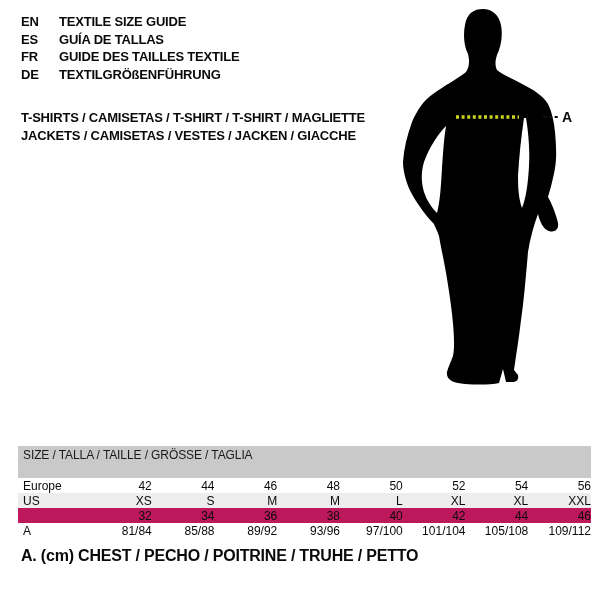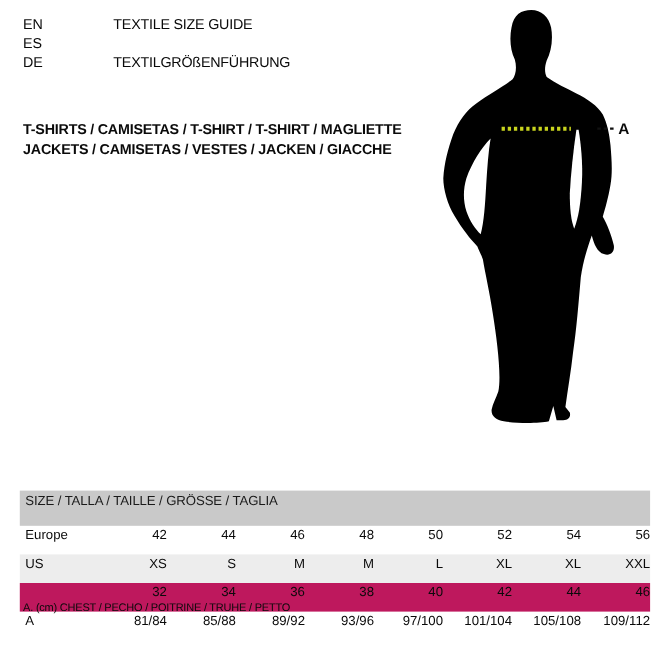--- a/index.html
+++ b/index.html
@@ -2,51 +2,56 @@
 <html><head>
 <meta charset="utf-8">
 <style>
   html,body{margin:0;padding:0;background:#fff;}
   #canvas{
     position:relative;width:600px;height:600px;background:#ffffff;overflow:hidden;
     font-family:"Liberation Sans","DejaVu Sans",sans-serif;color:#0a0a0a;
   }
   
   .lang-block{position:absolute;left:21px;top:13px;}
-  .lang-row{display:flex;line-height:17.5px;font-size:13px;font-weight:normal;letter-spacing:-0.2px;gap:44px;}
+  .lang-row{display:flex;line-height:17.5px;font-size:13px;font-weight:bold;letter-spacing:-0.2px;}
   .lang-code{width:38px;flex:0 0 38px;}
   
   .garment-block{position:absolute;left:21px;top:109px;}
   .garment-line{line-height:17.5px;font-size:13px;font-weight:bold;letter-spacing:-0.2px;}
   
   .figure-wrap{position:absolute;left:395px;top:5px;width:185px;height:385px;}
   .measure-label{position:absolute;left:562px;top:109px;font-size:14px;font-weight:600;letter-spacing:0;}
   
   .section-title{position:absolute;left:21px;top:419px;font-size:12.5px;font-weight:bold;letter-spacing:-0.2px;line-height:16px;}
   
   .size-table{position:absolute;left:18px;top:446px;width:573px;}
   .table-header{height:32px;line-height:18px;font-size:12px;padding-left:5px;color:#1a1a1a;letter-spacing:-0.1px;}
-  .t-row{display:flex;height:26px;line-height:17px;font-size:12px;}
+  .t-row{display:flex;height:15px;line-height:17px;font-size:12px;}
   .t-label{flex:0 0 66px;padding-left:5px;}
   .t-cell{flex:1;text-align:right;}
   
-  .footnote{position:absolute;left:21px;top:547px;font-size:10px;font-weight:normal;letter-spacing:-0.2px;}
+  .footnote{position:absolute;left:21px;top:547px;font-size:16px;font-weight:bold;letter-spacing:-0.2px;}
 </style>
 </head>
 <body>
 
 <div id="canvas">
 
   <div class="lang-block">
       <div class="lang-row">
         <span class="lang-code">EN</span>
         <span>TEXTILE SIZE GUIDE</span>
       </div>
       <div class="lang-row">
         <span class="lang-code">ES</span>
+        <span>GUÍA DE TALLAS</span>
+      </div>
+      <div class="lang-row">
+        <span class="lang-code">FR</span>
+        <span>GUIDE DES TAILLES TEXTILE</span>
       </div>
       <div class="lang-row">
         <span class="lang-code">DE</span>
         <span>TEXTILGRÖßENFÜHRUNG</span>
       </div>
     </div>
 
   <div class="garment-block">
       <div class="garment-line">T-SHIRTS / CAMISETAS / T-SHIRT / T-SHIRT / MAGLIETTE</div>
       <div class="garment-line">JACKETS / CAMISETAS / VESTES / JACKEN / GIACCHE</div>

